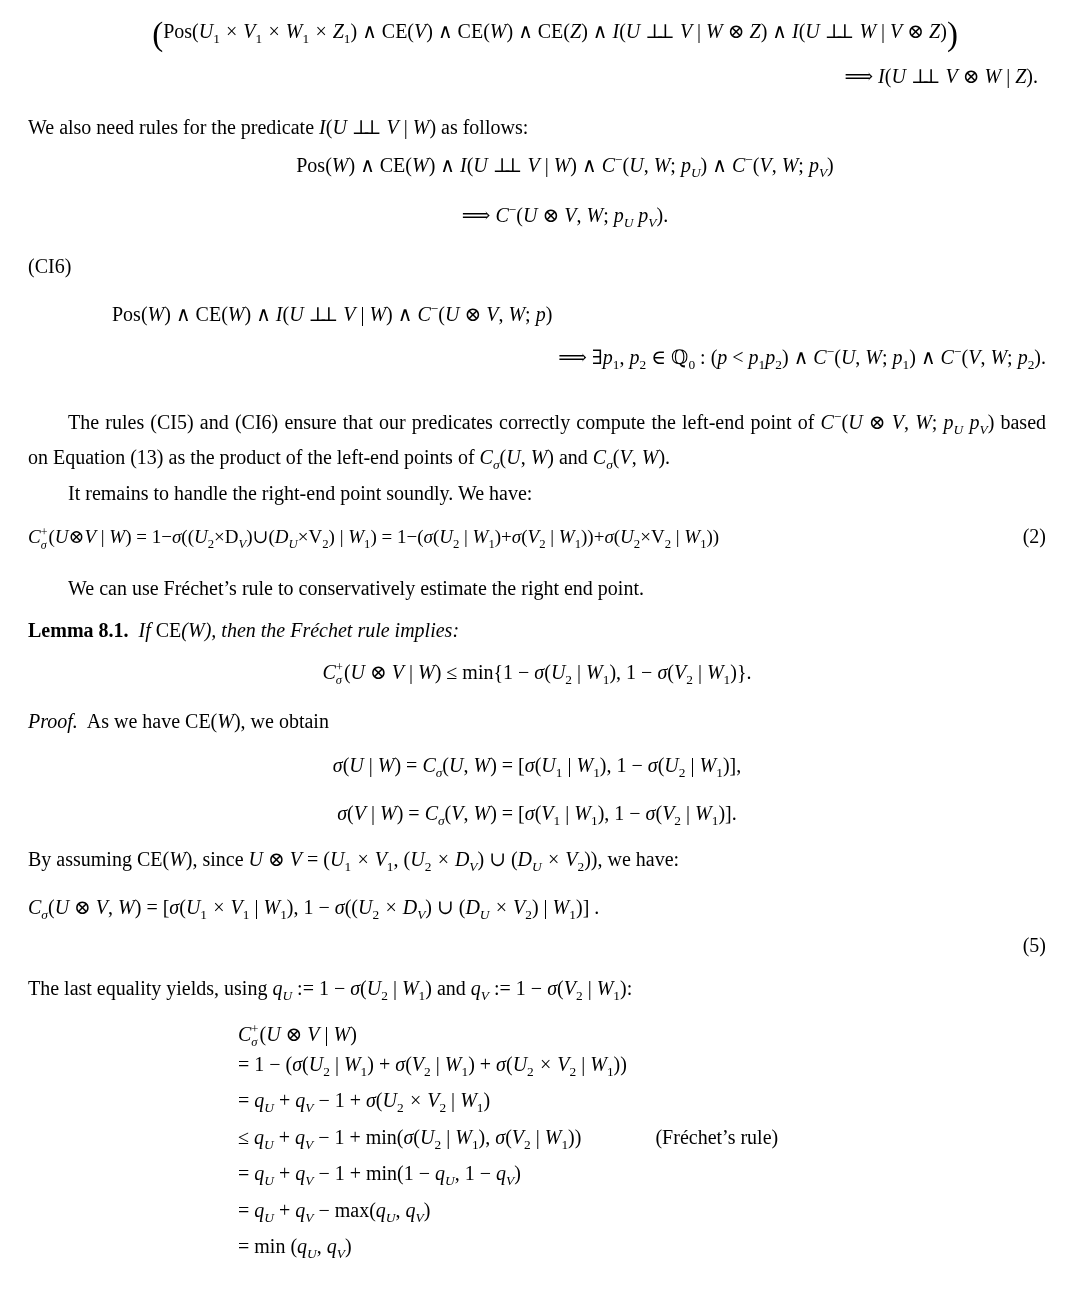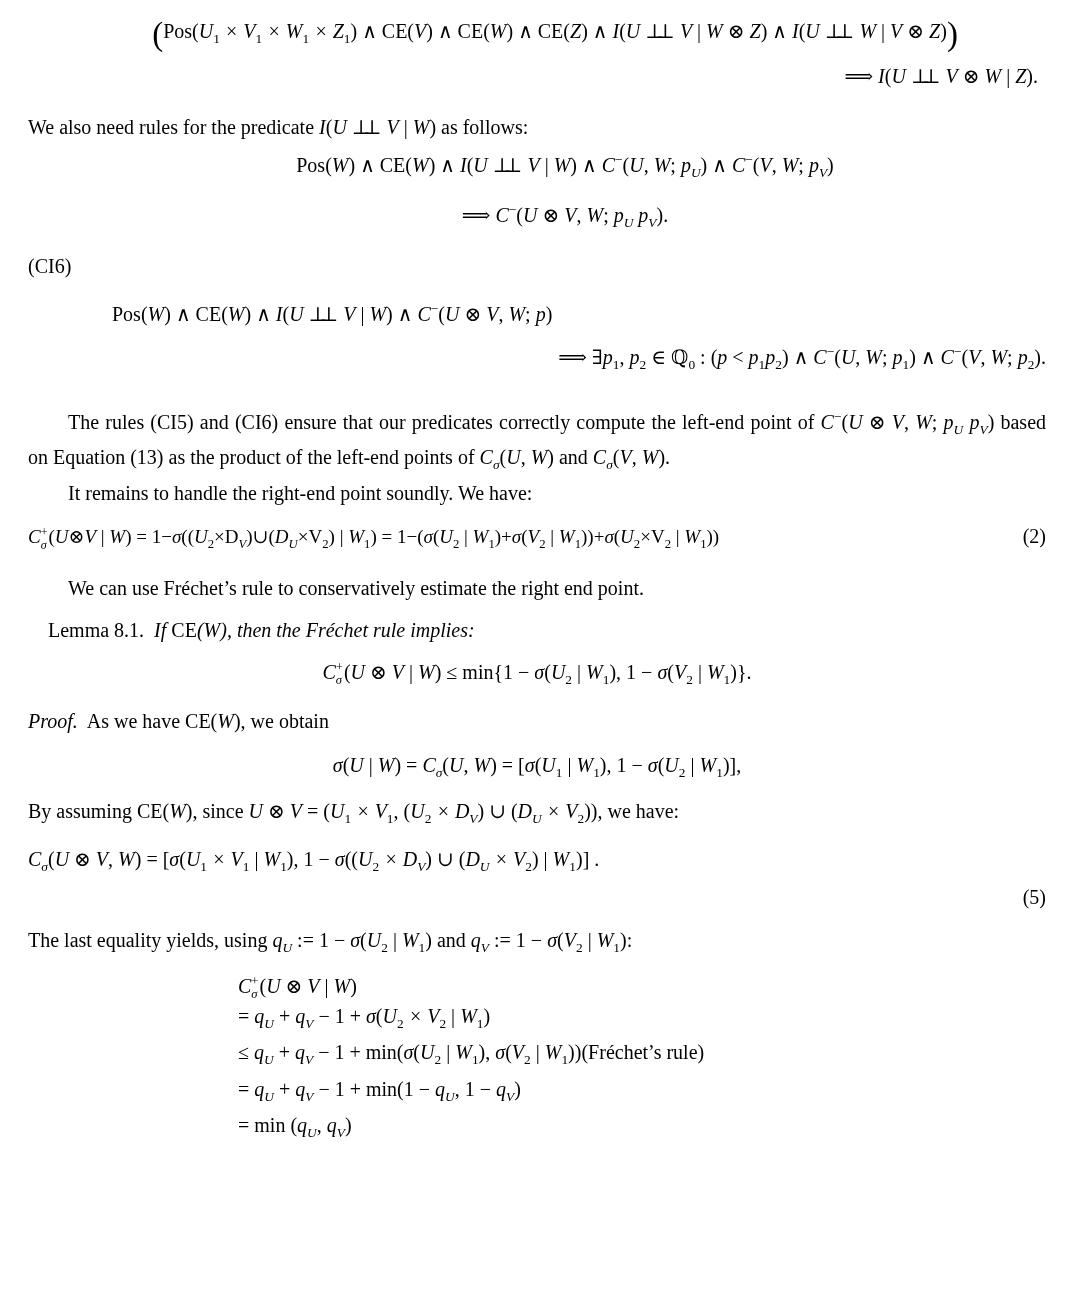--- a/index.html
+++ b/index.html
@@ -25,25 +25,25 @@
   .just { text-align:justify; }
   .indent { text-indent:40px; }
   .eqrow { display:flex; align-items:baseline; white-space:nowrap; line-height:30px; }
   .eqrow .fml { font-size:19px; }
   .eqnum { margin-left:auto; }
   .eq15row { display:flex; align-items:baseline; white-space:nowrap; line-height:30px;flex-direction:column; }
   .eq15row .fml15 { flex:1; text-align:center; }
   .cilabel { line-height:29px; }
   .ci6l1 { padding-left:84px; line-height:29px; white-space:nowrap; }
   .ci6l2 { text-align:right; line-height:29px; white-space:nowrap; }
-  .lemmahead { font-weight:normal;margin-left:20px; }
+  .lemmahead { font-weight:bold; }
   .lemmabody { font-style:italic; }
   .proofhead { font-style:italic; }
   .deriv { padding-left:210px; line-height:28.5px; }
-  .annot { }
+  .annot { margin-left:74px; }
 
   .mt22{margin-top:22px}.mt17{margin-top:17px}.mt16{margin-top:16px}.mt15{margin-top:15px}
   .mt14{margin-top:14px}.mt13{margin-top:13px}.mt12{margin-top:12px}.mt11{margin-top:11px}
   .mt10{margin-top:10px}.mt8{margin-top:8px}.mt3{margin-top:3px}.mt23{margin-top:23px}
 </style>
 </head>
 <body>
 
 <div class="page">
 
@@ -76,34 +76,37 @@
   <p class="body mt13"><span class="lemmahead">Lemma 8.1.</span>&nbsp; <span class="lemmabody math">If <span class="rm">CE</span>(<i>W</i>), then the Fréchet rule implies:</span></p>
 
   <div class="disp mt13 math"><i>C</i><span class="ss">
         <span>+</span>
         <span><i>σ</i></span>
       </span>(<i>U</i> ⊗ <i>V</i> | <i>W</i>) ≤ <span class="rm">min</span>{1 − <i>σ</i>(<i>U</i><sub>2</sub> | <i>W</i><sub>1</sub>), 1 − <i>σ</i>(<i>V</i><sub>2</sub> | <i>W</i><sub>1</sub>)}.</div>
 
   <p class="body mt13"><span class="proofhead">Proof.</span>&nbsp; <span class="math">As we have <span class="rm">CE</span>(<i>W</i>), we obtain</span></p>
 
   <div class="disp mt15 math"><i>σ</i>(<i>U</i> | <i>W</i>) = <i>C</i><sub><i>σ</i></sub>(<i>U</i>, <i>W</i>) = [<i>σ</i>(<i>U</i><sub>1</sub> | <i>W</i><sub>1</sub>), 1 − <i>σ</i>(<i>U</i><sub>2</sub> | <i>W</i><sub>1</sub>)],</div>
+  <div class="disp mt12 math"><i>σ</i>(<i>V</i> | <i>W</i>) = <i>C</i><sub><i>σ</i></sub>(<i>V</i>, <i>W</i>) = [<i>σ</i>(<i>V</i><sub>1</sub> | <i>W</i><sub>1</sub>), 1 − <i>σ</i>(<i>V</i><sub>2</sub> | <i>W</i><sub>1</sub>)].</div>
 
   <p class="body mt10 math">By assuming <span class="rm">CE</span>(<i>W</i>), since <i>U</i> ⊗ <i>V</i> = (<i>U</i><sub>1</sub> <i>×</i> <i>V</i><sub>1</sub>, (<i>U</i><sub>2</sub> <i>×</i> <i>D</i><sub><i>V</i></sub>) ∪ (<i>D</i><sub><i>U</i></sub> <i>×</i> <i>V</i><sub>2</sub>)), we have:</p>
 
   <div class="eq15row mt11">
     <span class="fml15 math"><i>C</i><sub><i>σ</i></sub>(<i>U</i> ⊗ <i>V</i>, <i>W</i>) = [<i>σ</i>(<i>U</i><sub>1</sub> <i>×</i> <i>V</i><sub>1</sub> | <i>W</i><sub>1</sub>), 1 − <i>σ</i>((<i>U</i><sub>2</sub> <i>×</i> <i>D</i><sub><i>V</i></sub>) ∪ (<i>D</i><sub><i>U</i></sub> <i>×</i> <i>V</i><sub>2</sub>) | <i>W</i><sub>1</sub>)] .</span>
     <span class="eqnum">(5)</span>
   </div>
 
   <p class="body mt14 math">The last equality yields, using <i>q</i><sub><i>U</i></sub> := 1 − <i>σ</i>(<i>U</i><sub>2</sub> | <i>W</i><sub>1</sub>) and <i>q</i><sub><i>V</i></sub> := 1 − <i>σ</i>(<i>V</i><sub>2</sub> | <i>W</i><sub>1</sub>):</p>
 
   <div class="deriv mt10">
     <div class="math"><i>C</i><span class="ss">
           <span>+</span>
           <span><i>σ</i></span>
         </span>(<i>U</i> ⊗ <i>V</i> | <i>W</i>)</div>
+    <div class="math">= 1 − (<i>σ</i>(<i>U</i><sub>2</sub> | <i>W</i><sub>1</sub>) + <i>σ</i>(<i>V</i><sub>2</sub> | <i>W</i><sub>1</sub>) + <i>σ</i>(<i>U</i><sub>2</sub> <i>×</i> <i>V</i><sub>2</sub> | <i>W</i><sub>1</sub>))</div>
     <div class="math">= <i>q</i><sub><i>U</i></sub> + <i>q</i><sub><i>V</i></sub> − 1 + <i>σ</i>(<i>U</i><sub>2</sub> <i>×</i> <i>V</i><sub>2</sub> | <i>W</i><sub>1</sub>)</div>
     <div><span class="math">≤ <i>q</i><sub><i>U</i></sub> + <i>q</i><sub><i>V</i></sub> − 1 + <span class="rm">min</span>(<i>σ</i>(<i>U</i><sub>2</sub> | <i>W</i><sub>1</sub>), <i>σ</i>(<i>V</i><sub>2</sub> | <i>W</i><sub>1</sub>))</span><span class="annot">(Fréchet’s rule)</span></div>
     <div class="math">= <i>q</i><sub><i>U</i></sub> + <i>q</i><sub><i>V</i></sub> − 1 + <span class="rm">min</span>(1 − <i>q</i><sub><i>U</i></sub>, 1 − <i>q</i><sub><i>V</i></sub>)</div>
+    <div class="math">= <i>q</i><sub><i>U</i></sub> + <i>q</i><sub><i>V</i></sub> − <span class="rm">max</span>(<i>q</i><sub><i>U</i></sub>, <i>q</i><sub><i>V</i></sub>)</div>
     <div class="math">= <span class="rm">min</span> (<i>q</i><sub><i>U</i></sub>, <i>q</i><sub><i>V</i></sub>)</div>
   </div>
 
 </div>
 
 </body></html>

